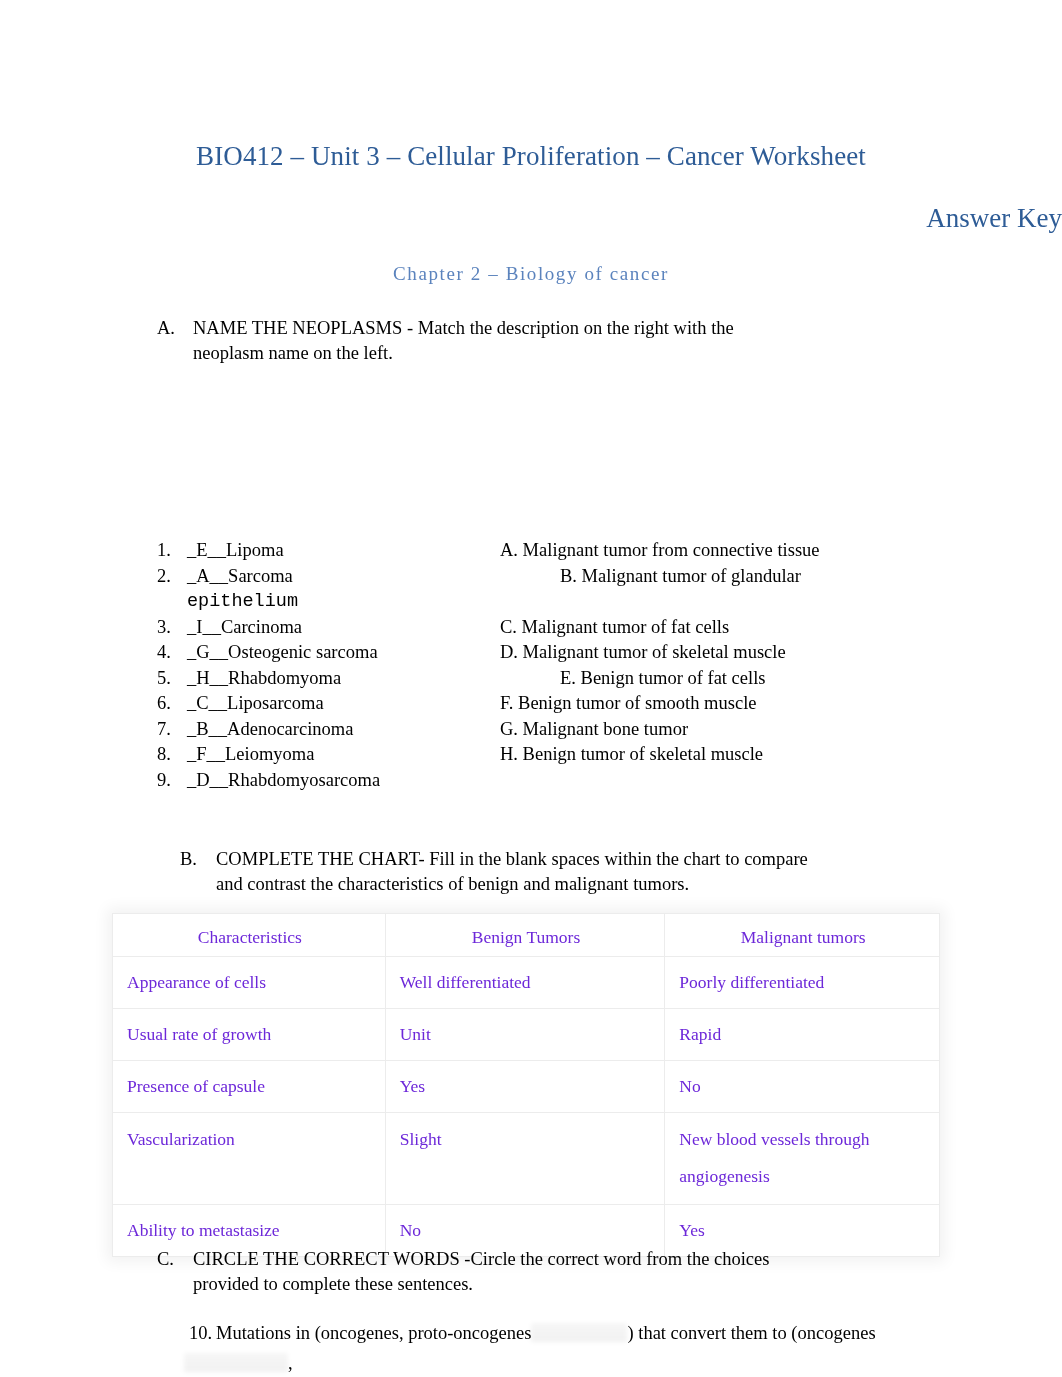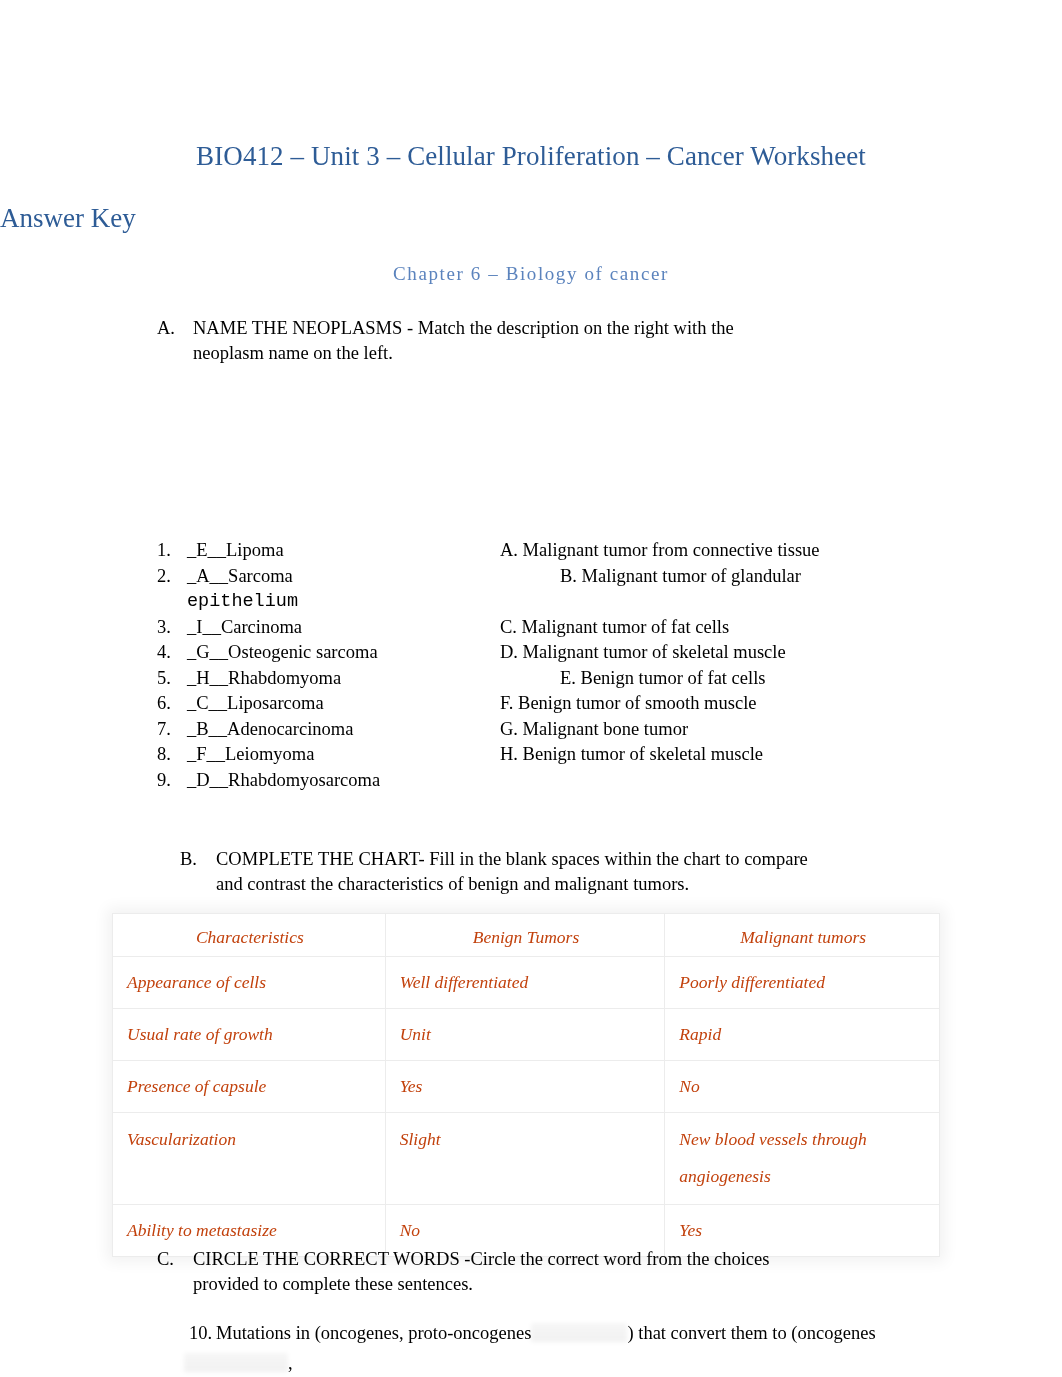--- a/index.html
+++ b/index.html
@@ -25,21 +25,21 @@
     font-size: 27px;
     color: #2e5c96;
     letter-spacing: 0.1px;
     font-weight: normal;
     line-height: 1.25;
   }
   .doc-subtitle {
     position: absolute;
     left: 0; right: 0;
     top: 203px;
-    text-align: left;
+    text-align: right;
     font-size: 27px;
     color: #2e5c96;
     font-weight: normal;
   }
   .chapter-title {
     position: absolute;
     left: 0; right: 0;
     top: 263px;
     text-align: center;
     font-size: 19px;
@@ -111,22 +111,21 @@
     background: #ffffff;
     box-shadow: 0 0 14px 5px rgba(0,0,0,0.055);
   }
   table.chart td, table.chart th {
     border: 1px solid #ececec;
     padding: 8px 12px 9px 14px;
     vertical-align: top;
     font-weight: normal;
     text-align: left;
     line-height: 34px;
-    color: #c2410c;
-    font-style: italic;
+    color: #6d28d9;
   }
   table.chart thead th { text-align: center; padding-top: 10px; padding-bottom: 6px; line-height: 26px; }
   table.chart col.c1 { width: 273px; }
   table.chart col.c2 { width: 280px; }
   table.chart col.c3 { width: 275px; }
   table.chart tr.tall td { line-height: 37px; }
   table.chart td.two-line { line-height: 37px; }
 
   
   .question {
@@ -151,21 +150,21 @@
   }
   .blank.wide { width: 104px; }
 </style>
 </head>
 <body>
 
 <div class="page">
 
   <div class="doc-title">BIO412 – Unit 3 – Cellular Proliferation – Cancer Worksheet</div>
   <div class="doc-subtitle">Answer Key</div>
-  <div class="chapter-title">Chapter 6 – Biology of cancer</div>
+  <div class="chapter-title">Chapter 2 – Biology of cancer</div>
 
   <div class="section-head" id="section-a-head">
     <span class="letter">A.</span>
     <span class="body">NAME THE NEOPLASMS - Match the description on the right with the neoplasm name on the left.</span>
   </div>
 
   <div class="match-left">
     <div class="row">
       <span class="num">1.</span>
       <span class="txt">_E__Lipoma</span>

